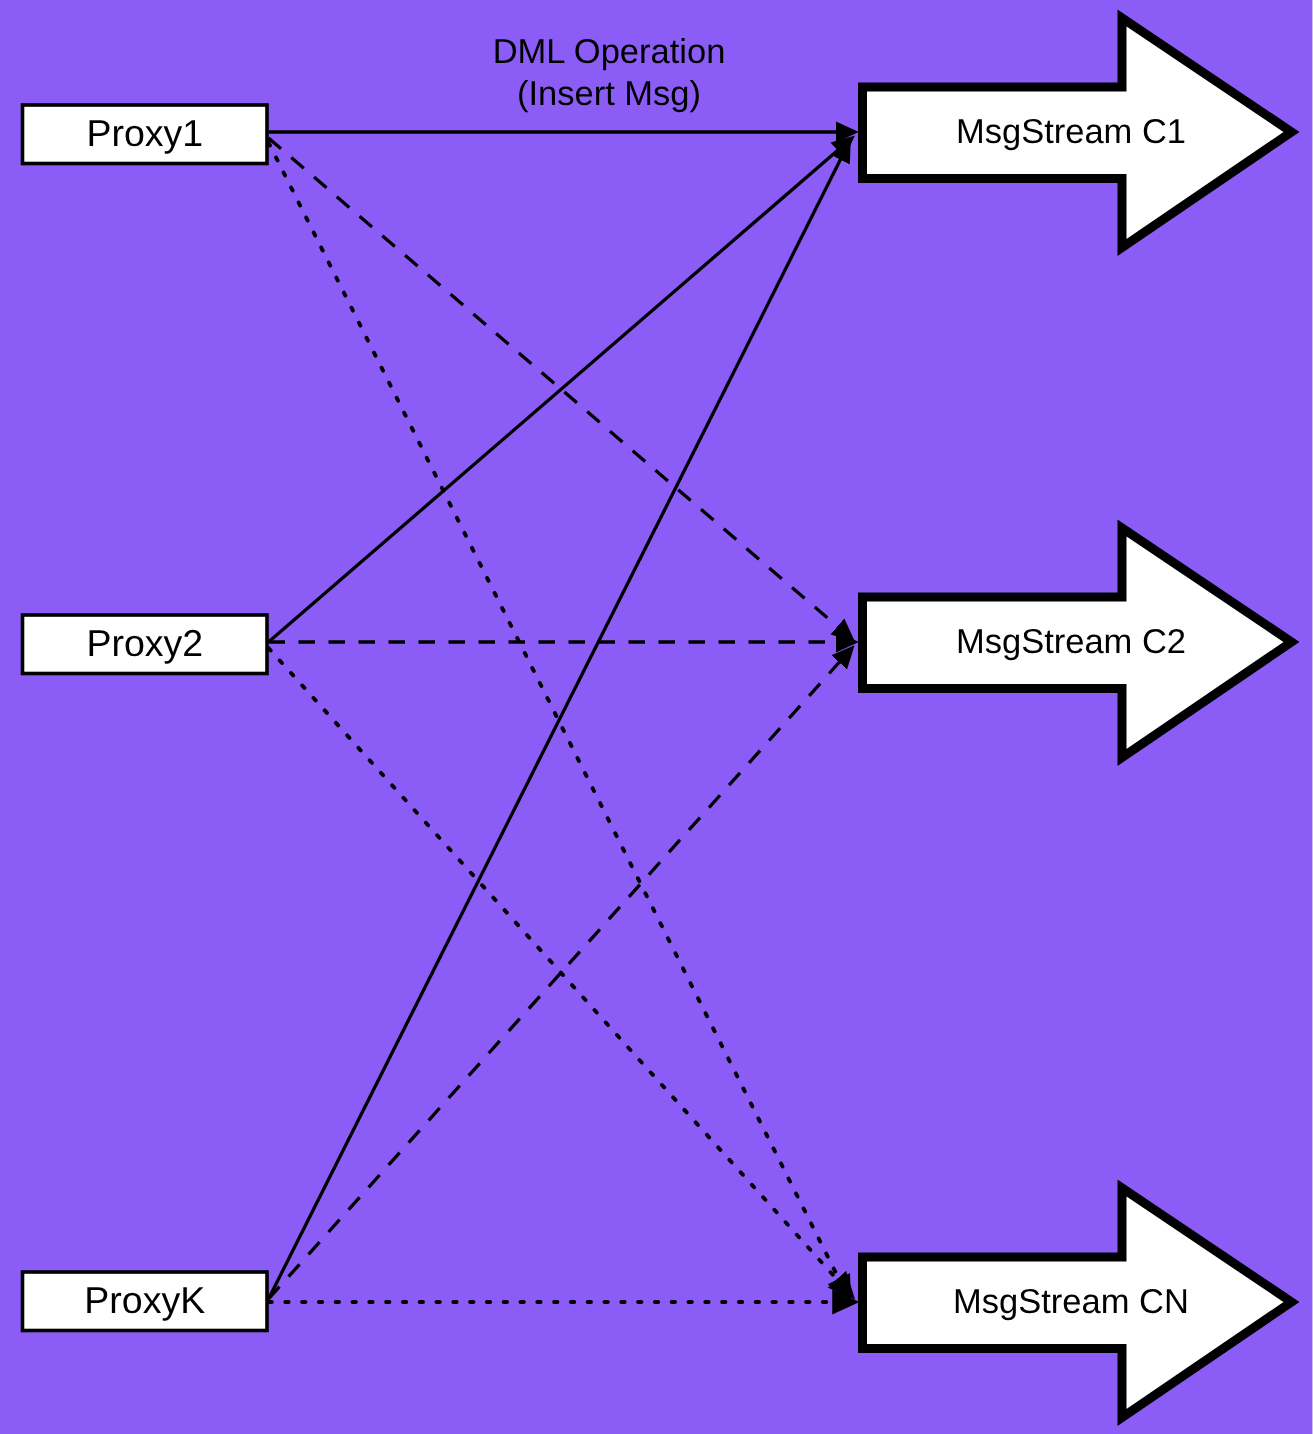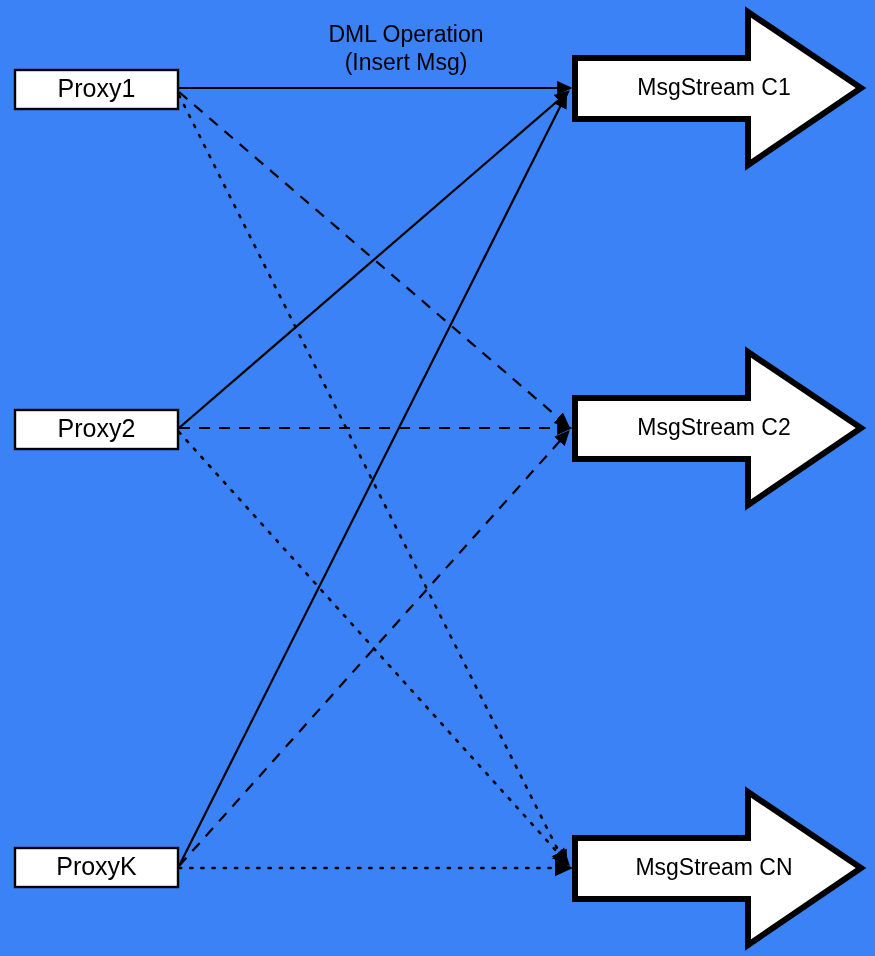--- a/index.html
+++ b/index.html
@@ -10,21 +10,21 @@
   body {
     width: 875px;
     height: 956px;
     font-family: "Liberation Sans", sans-serif;
     overflow: hidden;
   }
   #diagram-root {
     position: relative;
     width: 875px;
     height: 956px;
-    background: #3b82f6;
+    background: #8b5cf6;
   }
   svg#diagram-canvas {
     display: block;
     width: 875px;
     height: 956px;
   }
   .node-box {
     fill: #ffffff;
     stroke: #000000;
     stroke-width: 2.4;

